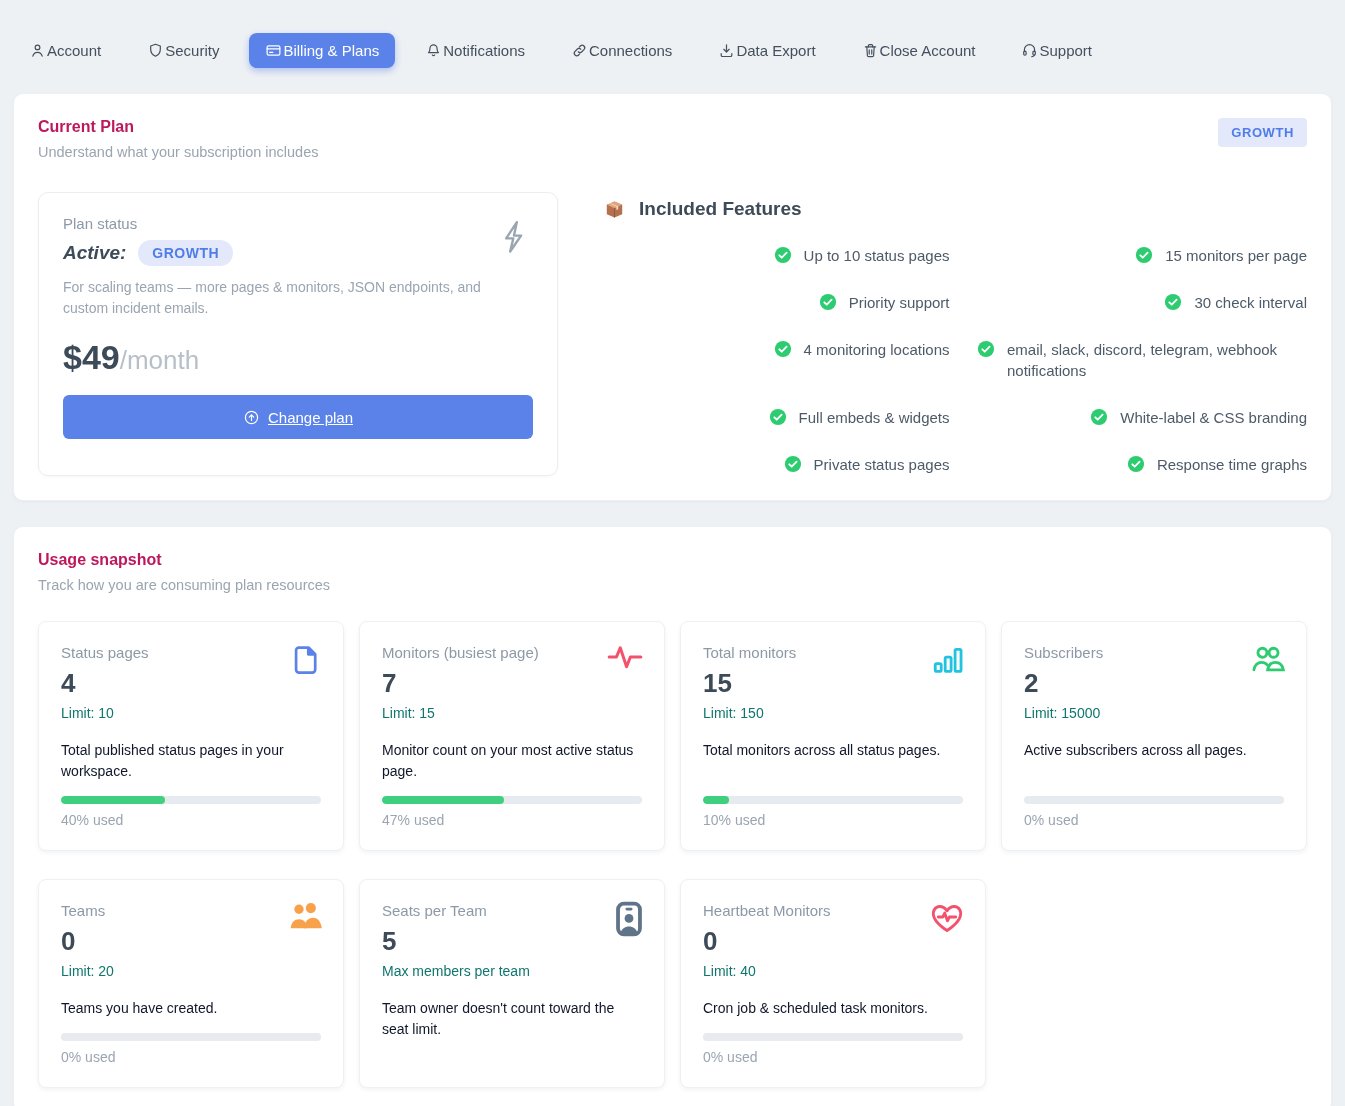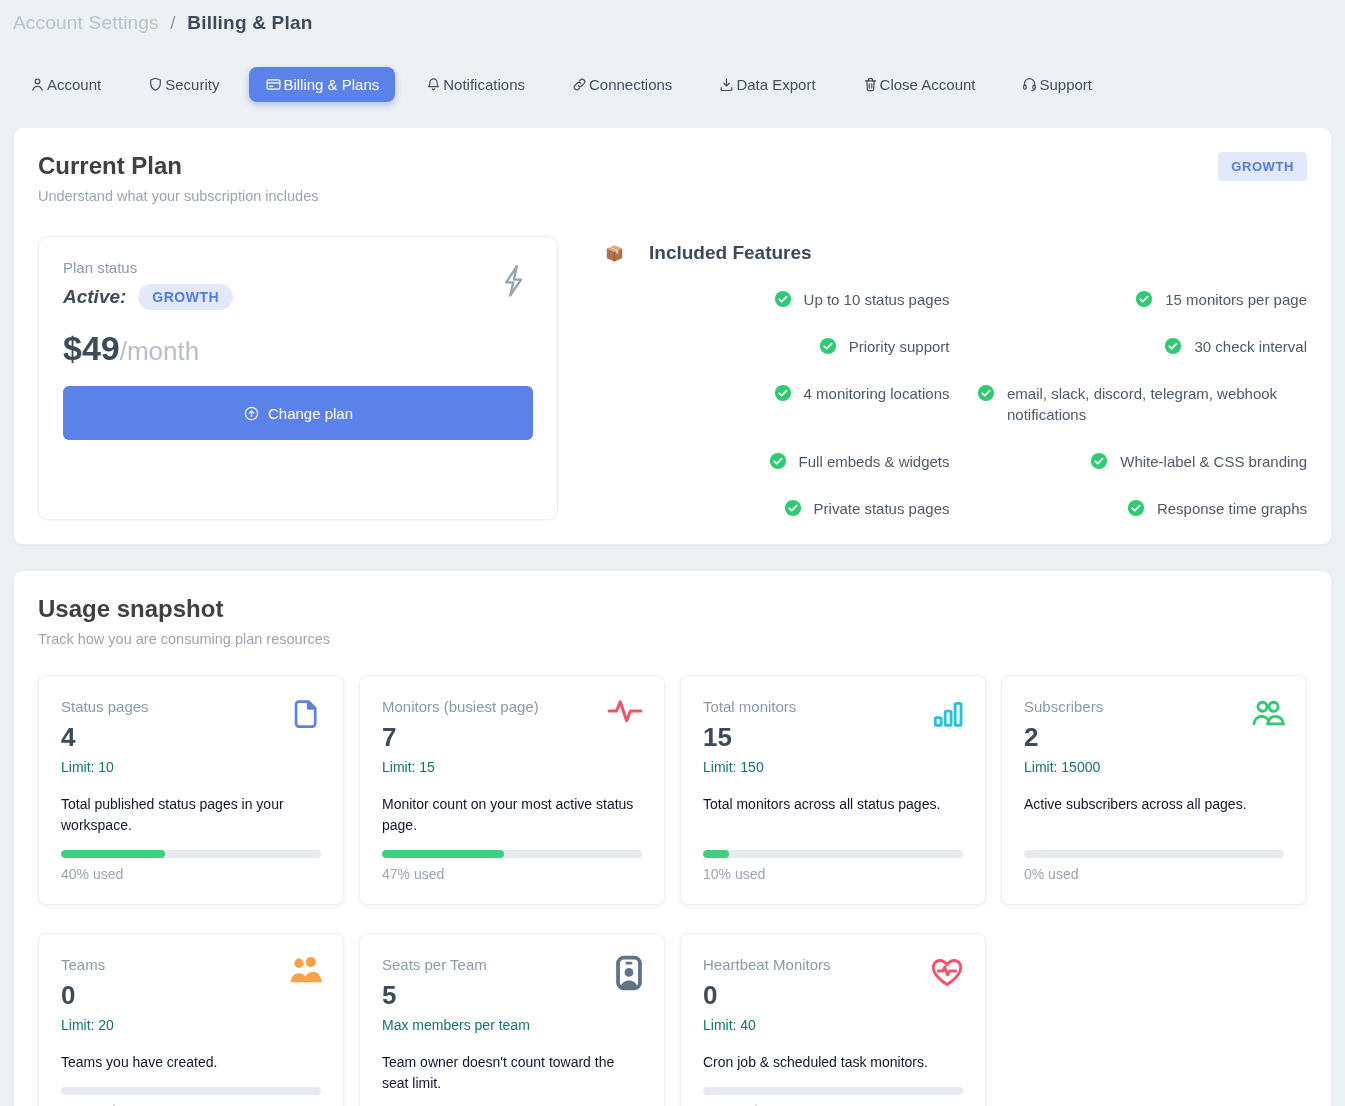--- a/index.html
+++ b/index.html
@@ -32,21 +32,21 @@
     align-items:center;
   }
 
   
   .section-card {
     background:#fff; border:1px solid #edf0f3; border-radius:10px;
     margin-top:25px; padding:24px;
     box-shadow:0 1px 3px rgba(23,43,77,.05);
   }
   .section-head { display:flex; justify-content:space-between; align-items:flex-start; }
-  .section-title { font-size:24px; font-weight:700; color:#404040; }
+  .section-title { font-size:16px; font-weight:700; color:#be185d; }
   .section-sub { font-size:14.5px; color:#9aa5b1; margin-top:8px; }
   .plan-badge {
     background:#e3e9fa; color:#4f7ce8; font-size:13px; font-weight:600;
     letter-spacing:.6px; padding:7px 13px; border-radius:4px;
   }
 
   
   .plan-grid { display:flex; gap:46px; margin-top:32px; }
   .status-card {
     width:520px; flex-shrink:0; position:relative;
@@ -58,30 +58,31 @@
   .status-state { font-size:19px; font-weight:700; color:#3d4b59;font-style:italic; }
   .pill-badge {
     background:#e3e9fa; color:#4f7ce8; font-size:14px; font-weight:600;
     letter-spacing:.5px; padding:5px 14px; border-radius:13px;
   }
   .status-desc { font-size:14px; color:#9aa5b1; line-height:1.5; margin-top:11px; max-width:420px; }
   .price-row { margin-top:19px; }
   .price { font-size:34px; font-weight:700; color:#3d4b59; }
   .period { font-size:26px; color:#b7bfc9; }
   .change-btn {
-    margin-top:18px; width:100%; height:54px; border:none; cursor:pointer;
+    margin-top:18px; width:100%; height:44px; border:none; cursor:pointer;
     background:#5b82e8; color:#fff; font-size:15px; border-radius:6px;
     display:flex; align-items:center; justify-content:center; gap:8px;
     font-family:"Liberation Sans", sans-serif;
+    text-decoration:underline;
   }
   .bolt { position:absolute; top:24px; right:26px; }
 
   
   .features { flex:1; padding-top:6px; }
-  .features-head { display:flex; align-items:center; gap:24px; }
+  .features-head { display:flex; align-items:center; gap:14px; }
   .features-title { font-size:19px; font-weight:700; color:#3d4b59; }
   .features-grid {
     display:grid; grid-template-columns:1fr 1fr; column-gap:12px; row-gap:25px;
     margin-top:25px;
   }
   .feature { display:flex; align-items:flex-start; gap:12px; font-size:15px; color:#4d5a68; line-height:1.45;justify-content:flex-end; }
   .feature svg { flex-shrink:0; margin-top:1px; }
   .feature-text { max-width:300px; }
 
   
@@ -101,25 +102,20 @@
   .fill { height:100%; background:#3ed07e; border-radius:99px; width:0; }
   .uc-pct { font-size:14px; color:#9aa5b1; margin-top:8px; }
   .uc-icon { position:absolute; top:20px; right:20px; }
   .spacer { width:1px; }
 </style>
 </head>
 <body>
 
 <div class="page">
 
-  <div class="breadcrumb">
-    <span class="crumb-section">Account Settings</span>
-    <span class="crumb-sep">/</span>
-    <span class="crumb-page">Billing &amp; Plan</span>
-  </div>
 
   <div class="tabs">
     <div class="tab">
       <svg width="17" height="17" viewBox="0 0 24 24" fill="none" stroke="currentColor" stroke-width="1.7" stroke-linecap="round">
           <circle cx="12" cy="7.6" r="3.3"></circle>
           <path d="M5.4 20c1-3.7 3.5-5.4 6.6-5.4s5.6 1.7 6.6 5.4"></path>
         </svg>
       <span>Account</span>
     </div>
     <div class="tab">
@@ -191,20 +187,21 @@
 
       <div class="status-card">
         <svg class="bolt" width="34" height="40" viewBox="0 0 24 26" fill="none" stroke="#9aa5b1" stroke-width="1.7" stroke-linejoin="round">
             <path d="M14 2.5L6.5 14h5l-2.2 9.2L17 12h-5l2-9.5z"></path>
           </svg>
         <div class="status-label">Plan status</div>
         <div class="status-row">
           <span class="status-state">Active:</span>
           <span class="pill-badge">GROWTH</span>
         </div>
+        <div class="status-desc">For scaling teams — more pages &amp; monitors, JSON endpoints, and custom incident emails.</div>
         <div class="price-row">
           <span class="price">$49</span><span class="period">/month</span>
         </div>
         <button class="change-btn">
           <svg width="17" height="17" viewBox="0 0 24 24" fill="none" stroke="#fff" stroke-width="1.7" stroke-linecap="round" stroke-linejoin="round">
               <circle cx="12" cy="12" r="8.6"></circle>
               <path d="M12 16.2V8.6"></path>
               <path d="M8.8 11.4L12 8.2l3.2 3.2"></path>
             </svg>
           <span>Change plan</span>

